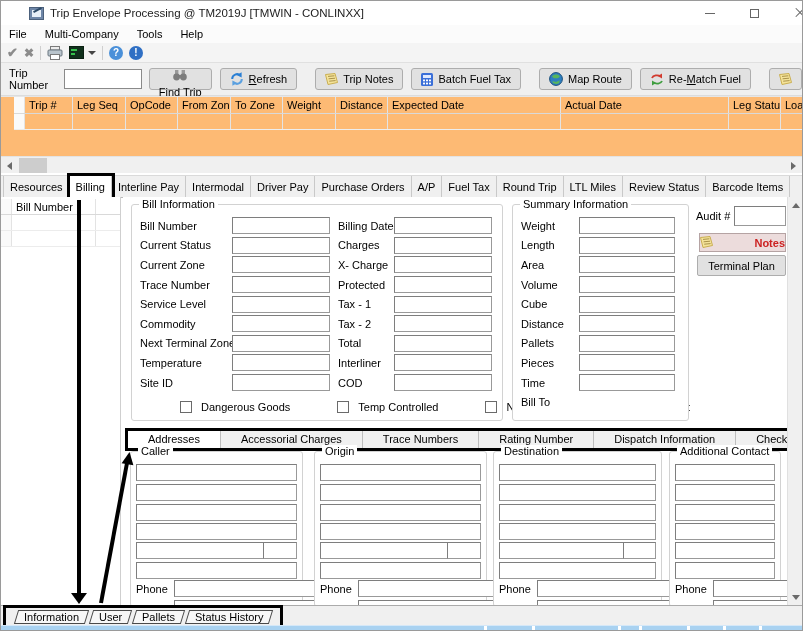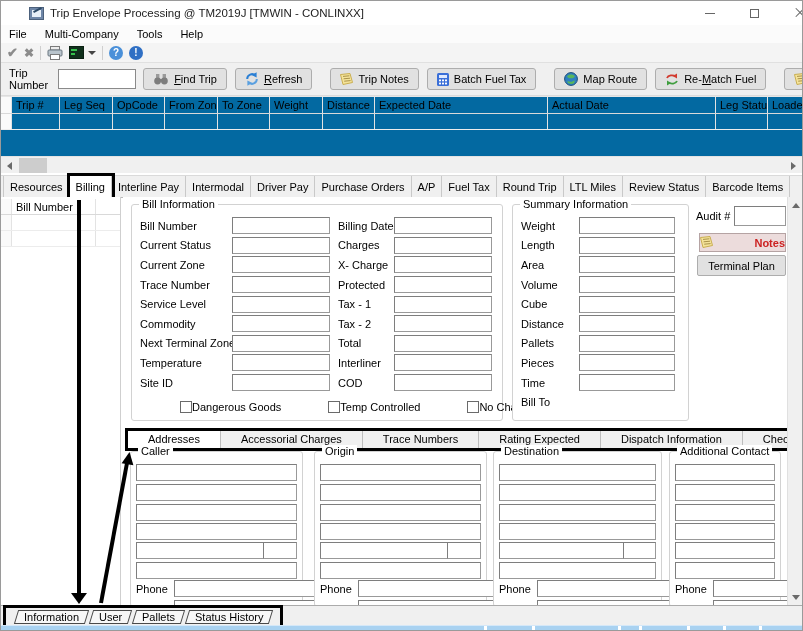--- a/index.html
+++ b/index.html
@@ -34,24 +34,24 @@
   .tb-caret { width:0; height:0; border-left:4px solid transparent; border-right:4px solid transparent; border-top:4px solid #444; margin-left:-2px; }
   .tb-circle { width:14px; height:14px; border-radius:50%; color:#fff; font-size:10px; font-weight:bold; display:flex; align-items:center; justify-content:center; }
   .tb-help { background:#4a90d9; } .tb-info { background:#2f6fc4; }
 
   
   #findbar { position:absolute; left:0; top:62px; width:100%; height:33px; background:#f0f0f0; border-bottom:1px solid #dcdcdc; display:flex; align-items:center; }
   #trip-number-label { margin-left:8px; }
   #trip-number-input { margin-left:10px; width:78px; height:20px; border:1px solid #8a8a8a; background:#fff; font:11px "Liberation Sans",sans-serif; padding:0 3px; }
   .fbtn { height:22px; display:flex; align-items:center; gap:5px; padding:0 9px; background:#e1e1e1; border:1px solid #adadad; border-radius:3px; font-size:11px; white-space:nowrap; }
   .fbtn .bicon { display:flex; align-items:center; }
-  .ml7{margin-left:7px;} .ml8{margin-left:8px;} .ml18{margin-left:18px;}
-
-  
-  #tripgrid { position:absolute; left:0; top:95px; width:100%; height:60px; background:#0369a1; border-top:1px solid #e6e6e6; overflow:hidden; }
+  .ml7{margin-left:7px;flex-direction:column;} .ml8{margin-left:8px;} .ml18{margin-left:18px;}
+
+  
+  #tripgrid { position:absolute; left:0; top:95px; width:100%; height:60px; background:#fdba74; border-top:1px solid #e6e6e6; overflow:hidden;padding-left:13px; }
   .g-head { display:flex; height:17px; border-bottom:1px solid #d9d9d9; }
   .g-row  { display:flex; height:16px; border-bottom:1px solid #ededed; }
   .g-cell { flex:none; border-right:1px solid #e3e3e3; padding:2px 0 0 4px; overflow:hidden; white-space:nowrap; }
   .g-sel  { flex:none; width:11px; border-right:1px solid #e3e3e3; background:#fafafa; }
   
   #hscroll { position:absolute; left:0; top:155px; width:100%; height:17px; background:#f0f0f0; border-top:1px solid #e3e3e3; }
   .h-arrow { position:absolute; top:0; width:17px; height:17px; display:flex; align-items:center; justify-content:center; }
   .tri-left  { width:0;height:0;border-top:4px solid transparent;border-bottom:4px solid transparent;border-right:5px solid #6a6a6a; }
   .tri-right { width:0;height:0;border-top:4px solid transparent;border-bottom:4px solid transparent;border-left:5px solid #6a6a6a; }
   #hthumb { position:absolute; left:18px; top:1px; width:28px; height:15px; background:#cdcdcd; }
@@ -77,21 +77,21 @@
   .glab { position:absolute; top:-7px; left:7px; background:#fff; padding:0 3px; white-space:nowrap; }
 
   
   .f-rows { position:absolute; left:8px; top:11px; right:8px; }
   .f-row { display:flex; align-items:center; height:19.6px; }
   .f-lab { display:inline-block; white-space:nowrap; overflow:hidden; }
   .w92{width:92px;} .w56{width:56px; margin-left:8px;} .w58{width:58px;}
   .tbox { height:17px; background:#fff; border:1px solid #999; border-top-color:#7e7e7e; border-left-color:#7e7e7e; font:11px "Liberation Sans",sans-serif; padding:0 3px; }
   .in98{width:98px;} .in96{width:96px;}
   .cb-row { position:absolute; left:7px; bottom:7px; display:flex; align-items:center; gap:6px; }
-  .cb-item { display:flex; gap:0; white-space:nowrap;padding-left:41px; }
+  .cb-item { display:flex; gap:9px; white-space:nowrap;padding-left:41px; }
   .cbox { width:12px; height:12px; background:#fff; border:1px solid #6a6a6a; flex:none; }
 
   
   #audit-label { position:absolute; left:573px; top:13px; }
   #audit-input { position:absolute; left:611px; top:9px; width:52px; height:20px; }
   #notes-btn { position:absolute; left:576px; top:36px; width:87px; height:19px; background:#ecdcdc; border:1px solid #b5a3a3; display:flex; align-items:center; justify-content:space-between; gap:5px; color:#cc2222; font-weight:bold; }
   #terminal-plan-btn { position:absolute; left:574px; top:58px; width:89px; height:21px; background:#e1e1e1; border:1px solid #adadad; border-radius:2px; display:flex; align-items:center; justify-content:center; }
 
   
   #detailtabs-box { position:absolute; left:2px; top:231px; border:3px solid #000; display:inline-flex; background:#f0f0f0; }
@@ -480,21 +480,21 @@
       <span>Notes</span>
     </div>
     <div id="terminal-plan-btn">
       <span>Terminal Plan</span>
     </div>
 
     <div id="detailtabs-box">
       <div class="dtab sel">Addresses</div>
       <div class="dtab">Accessorial Charges</div>
       <div class="dtab">Trace Numbers</div>
-      <div class="dtab">Rating Expected</div>
+      <div class="dtab">Rating Number</div>
       <div class="dtab">Dispatch Information</div>
       <div class="dtab">Check List</div>
     </div>
 
     <div class="gbox addr-box" style="left:7px; width:173px;">
       <span class="glab">Caller</span>
       <input class="tbox a-field a-top1" style="">
       <input class="tbox a-field a-top2" style="">
       <input class="tbox a-field a-top3" style="">
       <input class="tbox a-field a-top4" style="">

